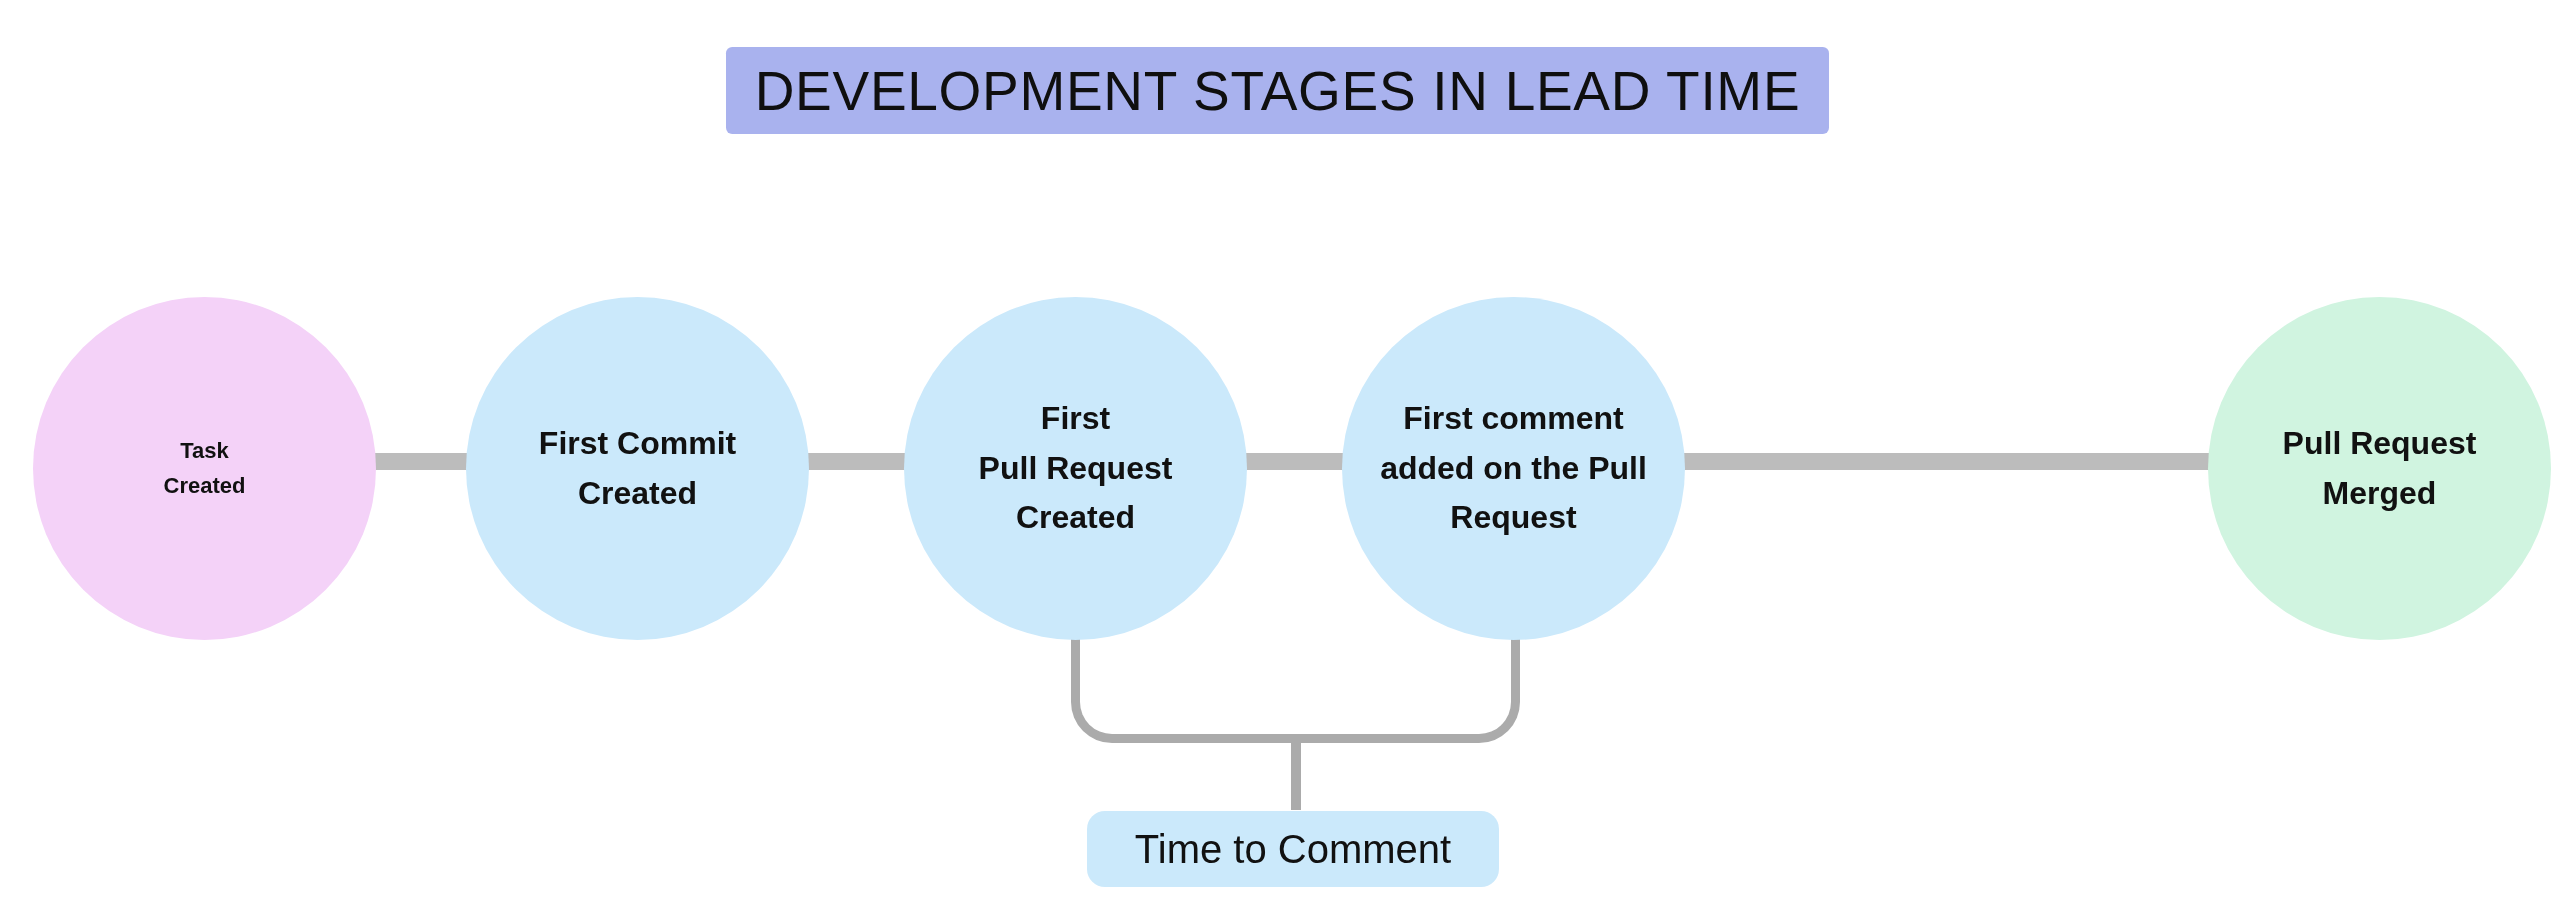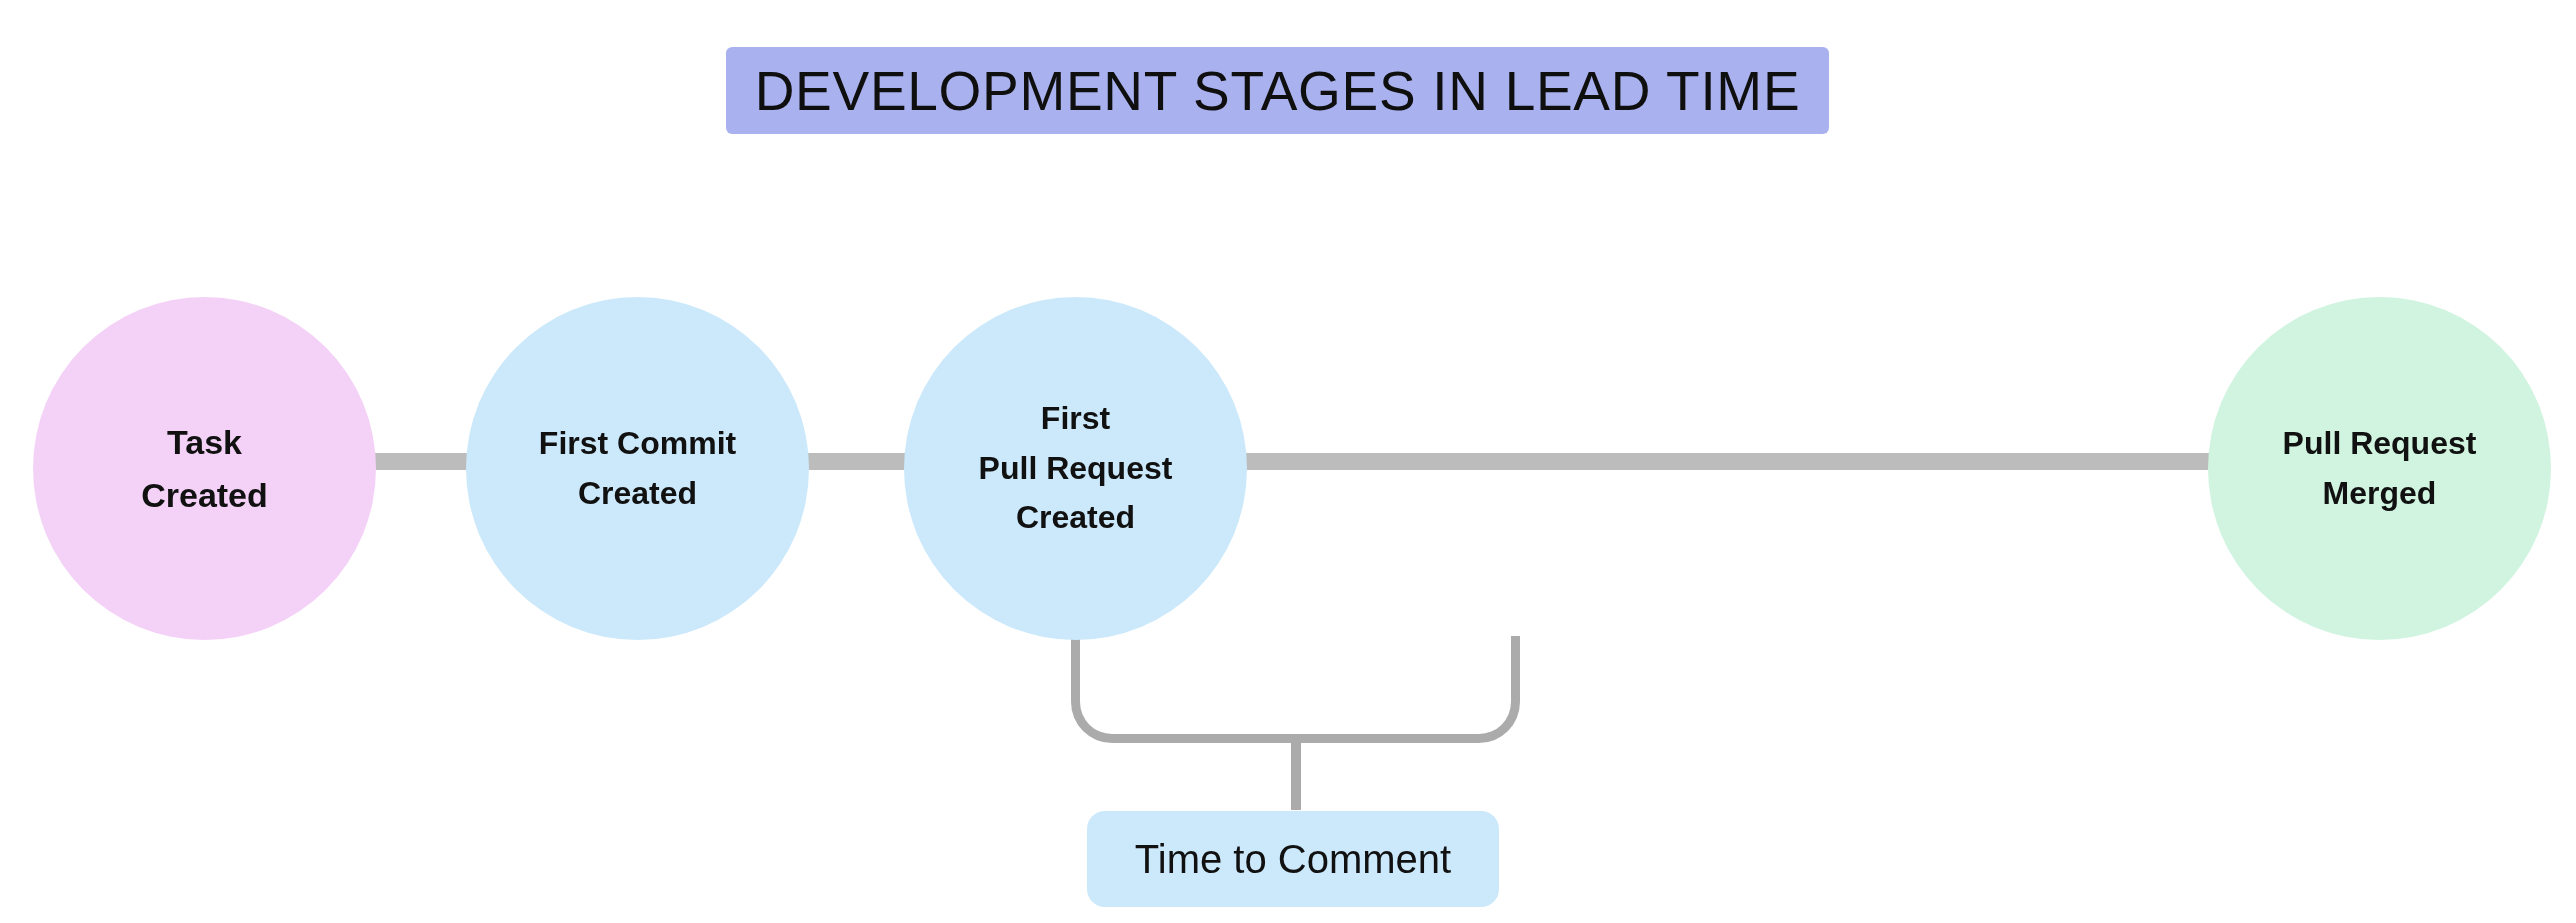--- a/index.html
+++ b/index.html
@@ -58,21 +58,21 @@
   .c5 { left: 1779px; }
   .c6 { left: 2208px; }
   .circle-label {
     font-weight: bold;
     font-size: 32px;
     line-height: 1.55;
     color: #111111;
     white-space: pre-line;
     padding: 0 20.6px;
   }
-  .c1 .circle-label { font-size: 34px; }
+  .c1 .circle-label { font-size: 22px; }
 
   
   .bracket {
     position: absolute;
     left: 1071px; top: 636px;
     width: 449px; height: 107px;
     border-left: 9.6px solid;
     border-right: 9.6px solid;
     border-bottom: 9.6px solid;
     border-top: none;
@@ -85,21 +85,21 @@
     position: absolute;
     left: 1291px; top: 743px;
     width: 9.6px; height: 67px;
     z-index: 0;
   }
 
   
   .annotation-box {
     position: absolute;
     left: 1087px; top: 811px;
-    width: 412px; height: 96px;
+    width: 412px; height: 76px;
     border-radius: 18px;
     display: flex; align-items: center; justify-content: center;
     z-index: 1;
   }
   .annotation-text {
     font-size: 40px;
     color: #111111;
     white-space: nowrap;
   }
 </style>
@@ -130,20 +130,25 @@
     <span class="circle-label">First Commit
 Created</span>
   </div>
 
   <div class="circle c3" style="background-color: rgb(203, 233, 251);">
     <span class="circle-label">First
 Pull Request
 Created</span>
   </div>
 
+  <div class="circle c4" style="background-color: rgb(203, 233, 251);">
+    <span class="circle-label">First comment
+added on the Pull
+Request</span>
+  </div>
 
 
   <div class="circle c6" style="background-color: rgb(208, 244, 224);">
     <span class="circle-label">Pull Request
 Merged</span>
   </div>
 
   <div class="annotation-box" style="background-color: rgb(203, 233, 251);">
     <span class="annotation-text">Time to Comment</span>
   </div>

